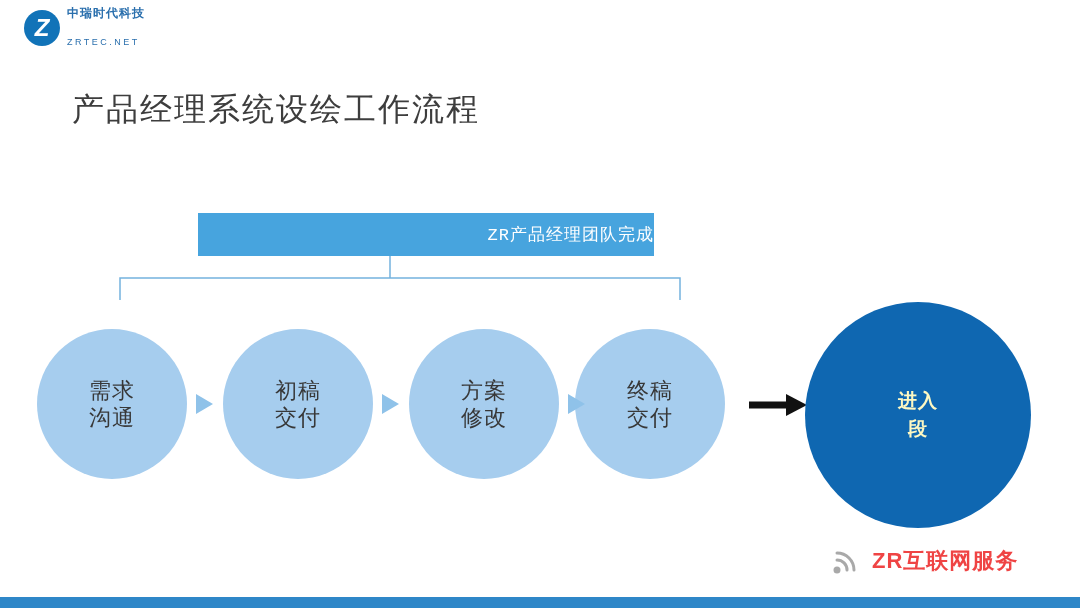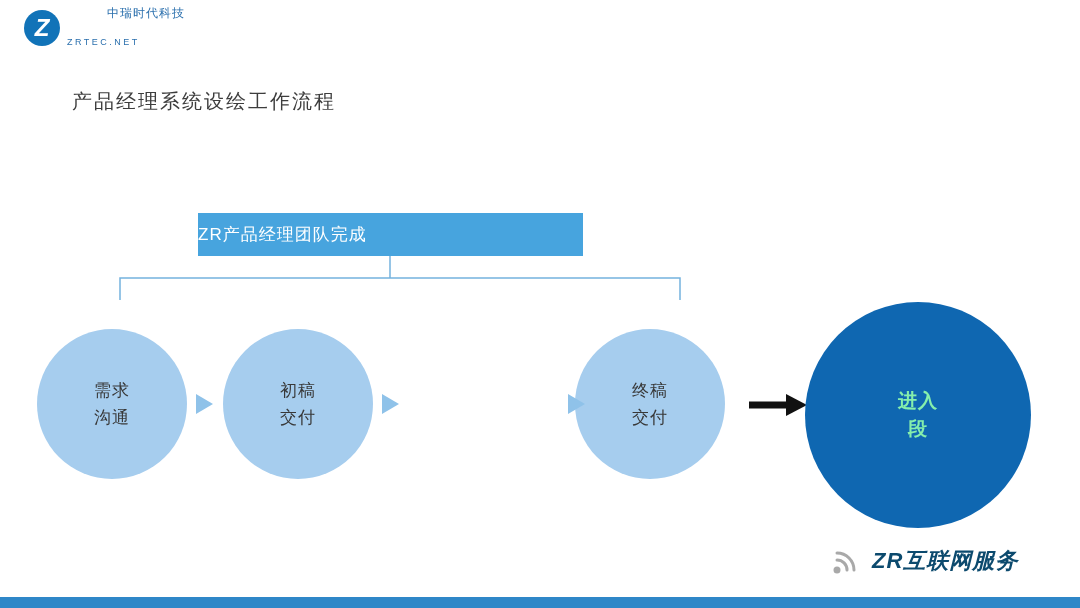--- a/index.html
+++ b/index.html
@@ -10,65 +10,64 @@
   }
   
   .logo{position:absolute;left:24px;top:7px;display:flex;align-items:center;gap:7px;}
   .logo-mark{
     width:36px;height:36px;border-radius:50%;
     background:#1173b8;color:#ffffff;
     display:flex;align-items:center;justify-content:center;
     font-size:24px;font-weight:bold;font-style:italic;
   }
   .logo-text{display:flex;flex-direction:column;line-height:1.1;}
-  .logo-company{font-size:12px;font-weight:normal;color:#2a6fad;letter-spacing:1px;margin-left:40px;}
+  .logo-company{font-size:12px;font-weight:bold;color:#2a6fad;letter-spacing:1px;}
   .logo-domain{font-size:9px;color:#2a6fad;letter-spacing:2.5px;margin-top:18px;}
   
   .title{
     position:absolute;left:72px;top:88px;margin:0;
-    font-size:20px;font-weight:normal;color:#3d3d3d;letter-spacing:2px;
+    font-size:32px;font-weight:normal;color:#3d3d3d;letter-spacing:2px;
   }
   
   .team-box{
-    position:absolute;left:198px;top:213px;width:385px;height:43px;
+    position:absolute;left:198px;top:213px;width:456px;height:43px;
     background:#47a4de;color:#ffffff;
-    display:flex;align-items:center;justify-content:flex-start;
-    font-size:17px;letter-spacing:1px;
+    display:flex;align-items:center;justify-content:flex-end;
+    font-size:17px;letter-spacing:1px;font-family:Liberation Mono, monospace;
   }
   
   .bracket{position:absolute;left:100px;top:256px;}
   
   .step-circle{
     position:absolute;top:329px;width:150px;height:150px;border-radius:50%;
     background:#a6cdee;color:#383838;
     display:flex;flex-direction:column;align-items:center;justify-content:center;
-    font-size:17px;line-height:27px;letter-spacing:1px;text-align:center;
+    font-size:22px;line-height:27px;letter-spacing:1px;text-align:center;
   }
   .step-circle.c1{left:37px;}
   .step-circle.c2{left:223px;}
   .step-circle.c3{left:409px;}
   .step-circle.c4{left:575px;}
   .chevron{position:absolute;top:394px;width:18px;height:20px;}
   .chevron.a1{left:196px;}
   .chevron.a2{left:382px;}
   .chevron.a3{left:568px;}
   .black-arrow{position:absolute;left:749px;top:392px;}
   
   .final-circle{
     position:absolute;left:805px;top:302px;width:226px;height:226px;border-radius:50%;
-    background:#0f67b1;color:#86efac;
+    background:#0f67b1;color:#fef9c3;
     display:flex;flex-direction:column;align-items:center;justify-content:center;
     font-size:19px;font-weight:bold;line-height:28px;letter-spacing:1px;text-align:center;
   }
   
   .watermark{
     position:absolute;left:828px;top:543px;
     display:flex;align-items:center;gap:8px;
-    color:#0c4a6e;
-    font-style:italic;
+    color:#ef4444;
   }
   .watermark-text{font-size:22px;font-weight:bold;letter-spacing:1px;}
   
   .bottom-bar{
     position:absolute;left:0;bottom:0;width:1080px;height:11px;background:#2e87c8;
   }
 </style>
 </head>
 <body>
 
@@ -95,20 +94,24 @@
   </svg>
 
   <div class="step-circle c1">
     <span>需求</span>
     <span>沟通</span>
   </div>
   <div class="step-circle c2">
     <span>初稿</span>
     <span>交付</span>
   </div>
+  <div class="step-circle c3">
+    <span>方案</span>
+    <span>修改</span>
+  </div>
   <div class="step-circle c4">
     <span>终稿</span>
     <span>交付</span>
   </div>
 
   <svg class="chevron a1" viewBox="0 0 18 20">
     <polygon points="0,0 17,10 0,20" fill="#8fc2e9"></polygon>
   </svg>
   <svg class="chevron a2" viewBox="0 0 18 20">
     <polygon points="0,0 17,10 0,20" fill="#8fc2e9"></polygon>

